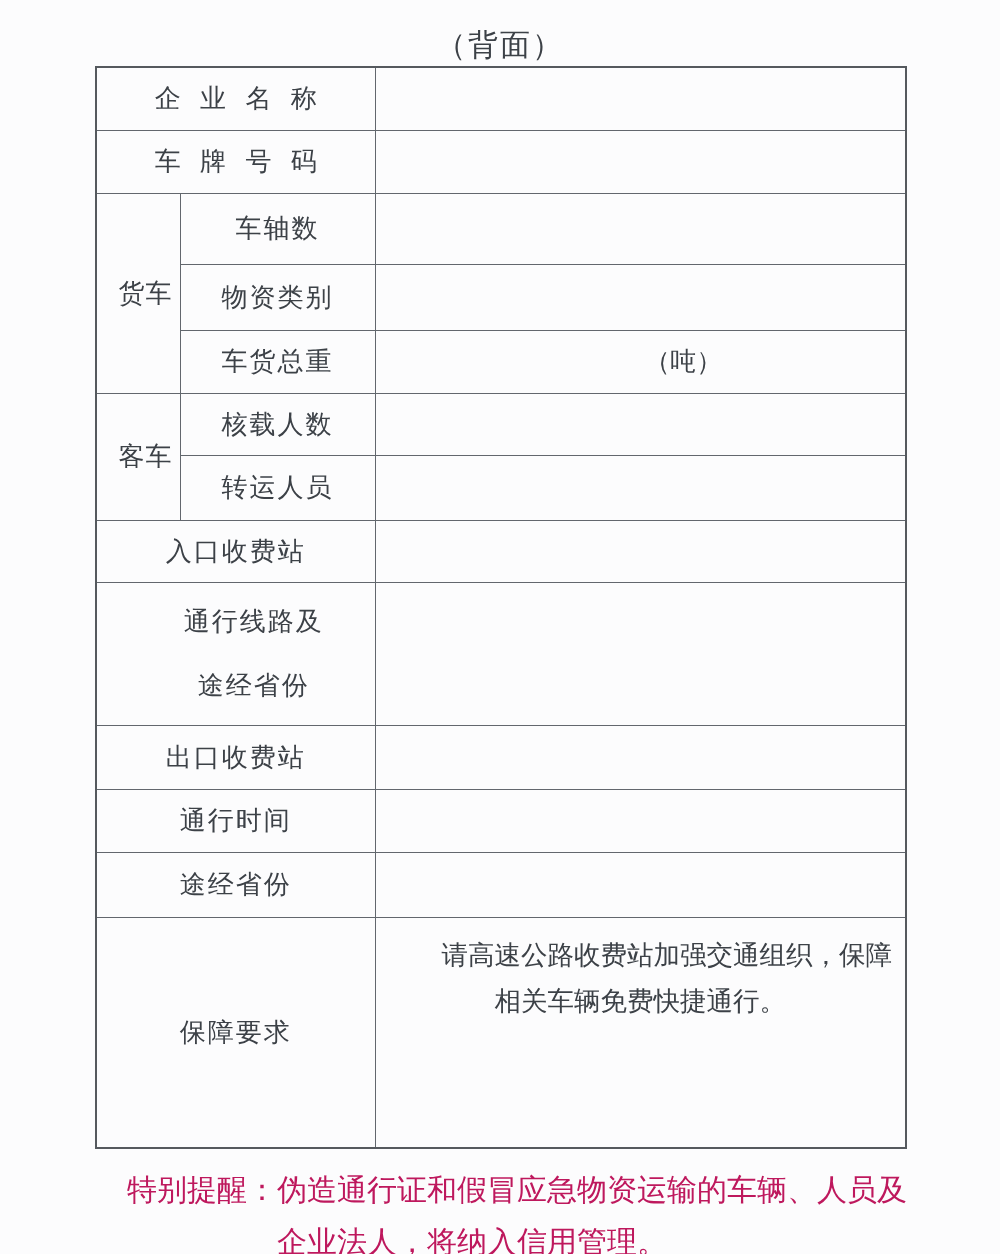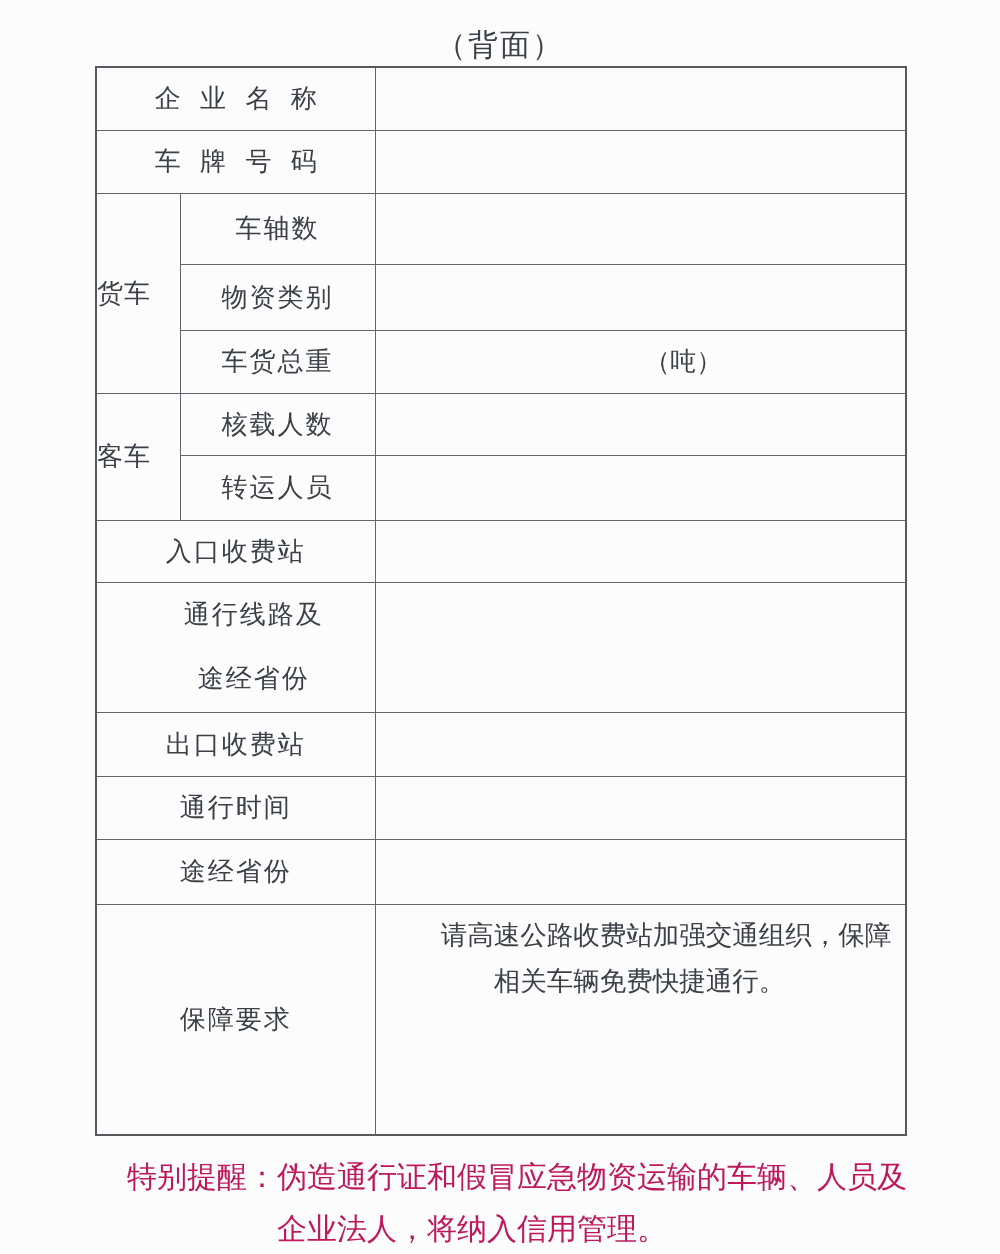--- a/index.html
+++ b/index.html
@@ -19,37 +19,37 @@
   }
   table.permit {
     border-collapse:collapse;
     table-layout:fixed;
     width:810px;
     margin-left:95px;
     border:2px solid #55595e;
   }
   table.permit td {
     border:1.5px solid #62676d;
-    padding:0;
+    padding:7px;
   }
   .lbl {
     text-align:center;
     vertical-align:middle;
     font-size:26px;
     letter-spacing:2px;
   }
   .just {
     display:inline-block;
     width:162px;
     text-align:justify;
     text-align-last:justify;
     letter-spacing:0;
   }
   .grp {
-    text-align:left;
+    text-align:right;
     vertical-align:middle;
     font-size:26px;
     letter-spacing:1px;
   }
   .unit {
     text-align:center;
     vertical-align:middle;
     font-size:26px;
     text-indent:86px;
   }

